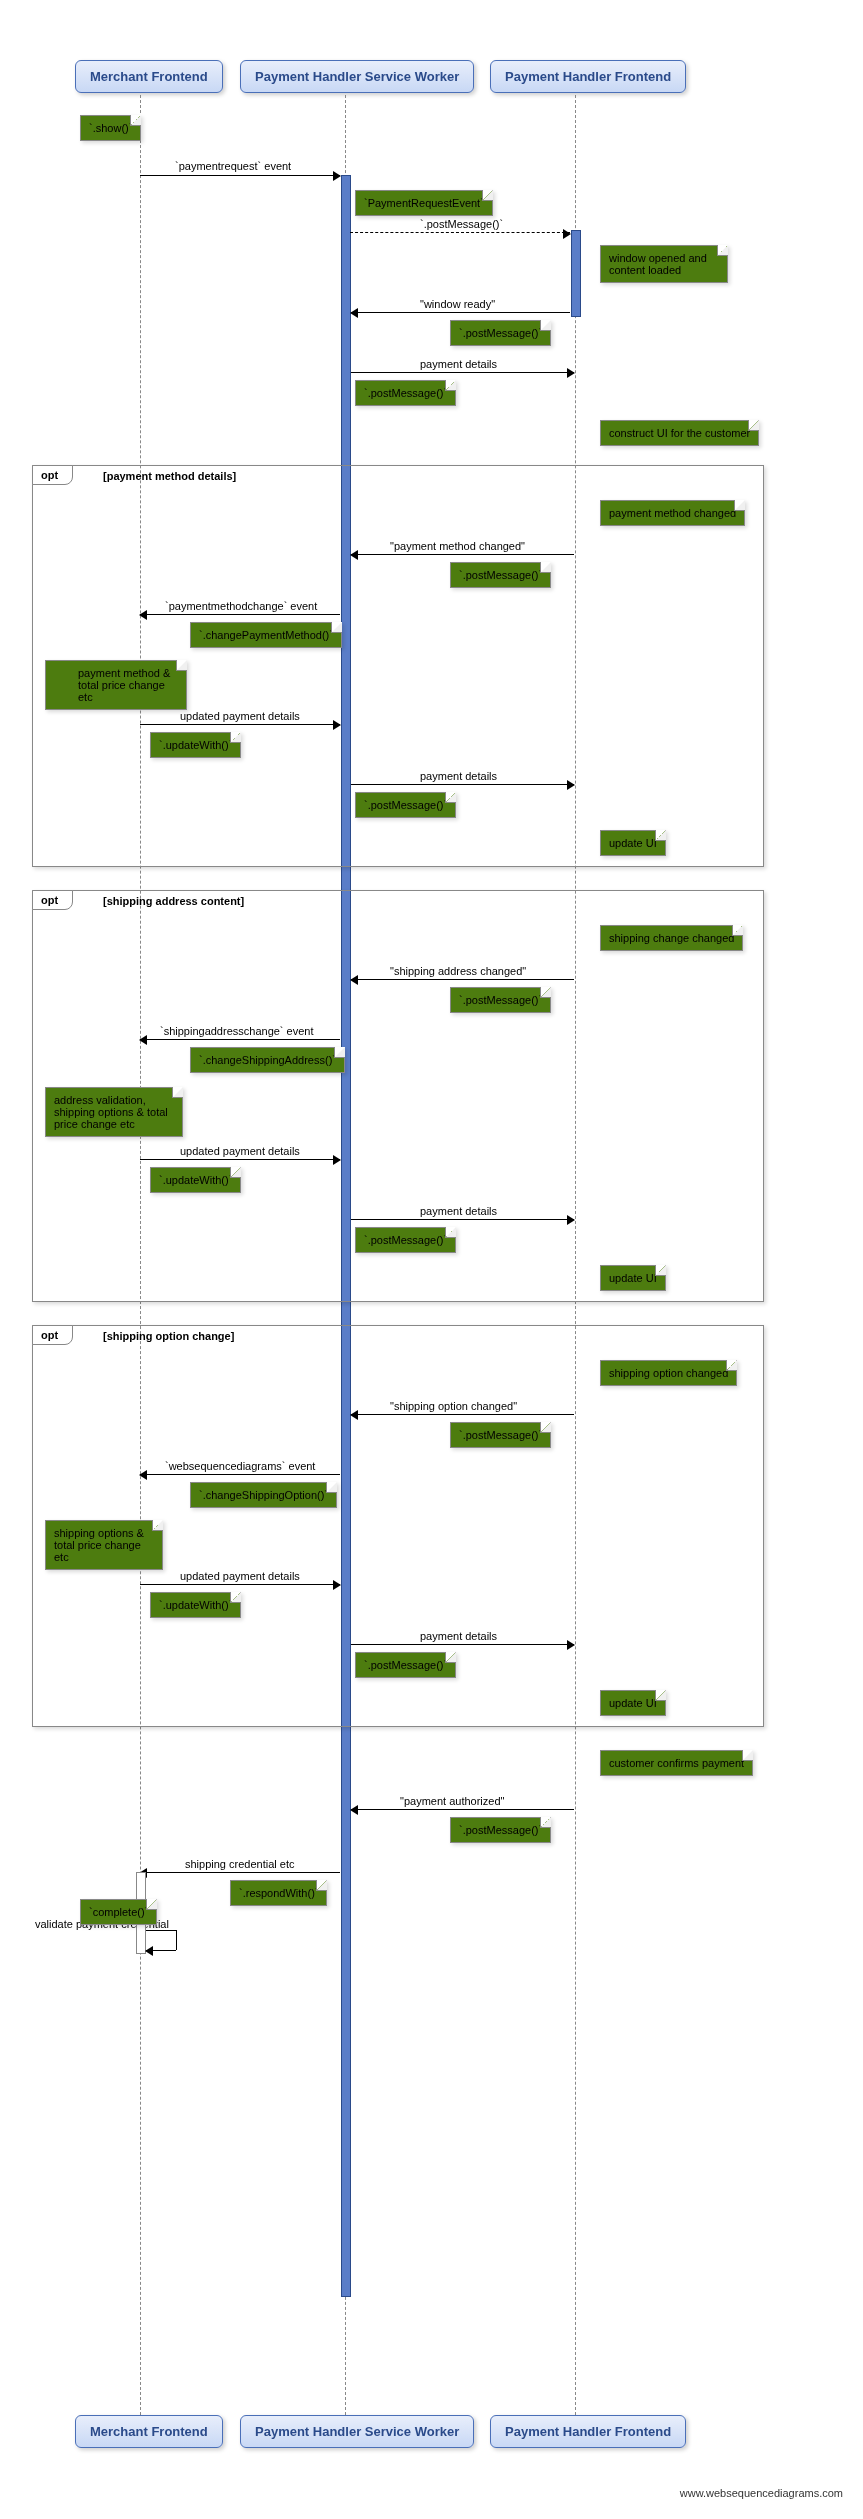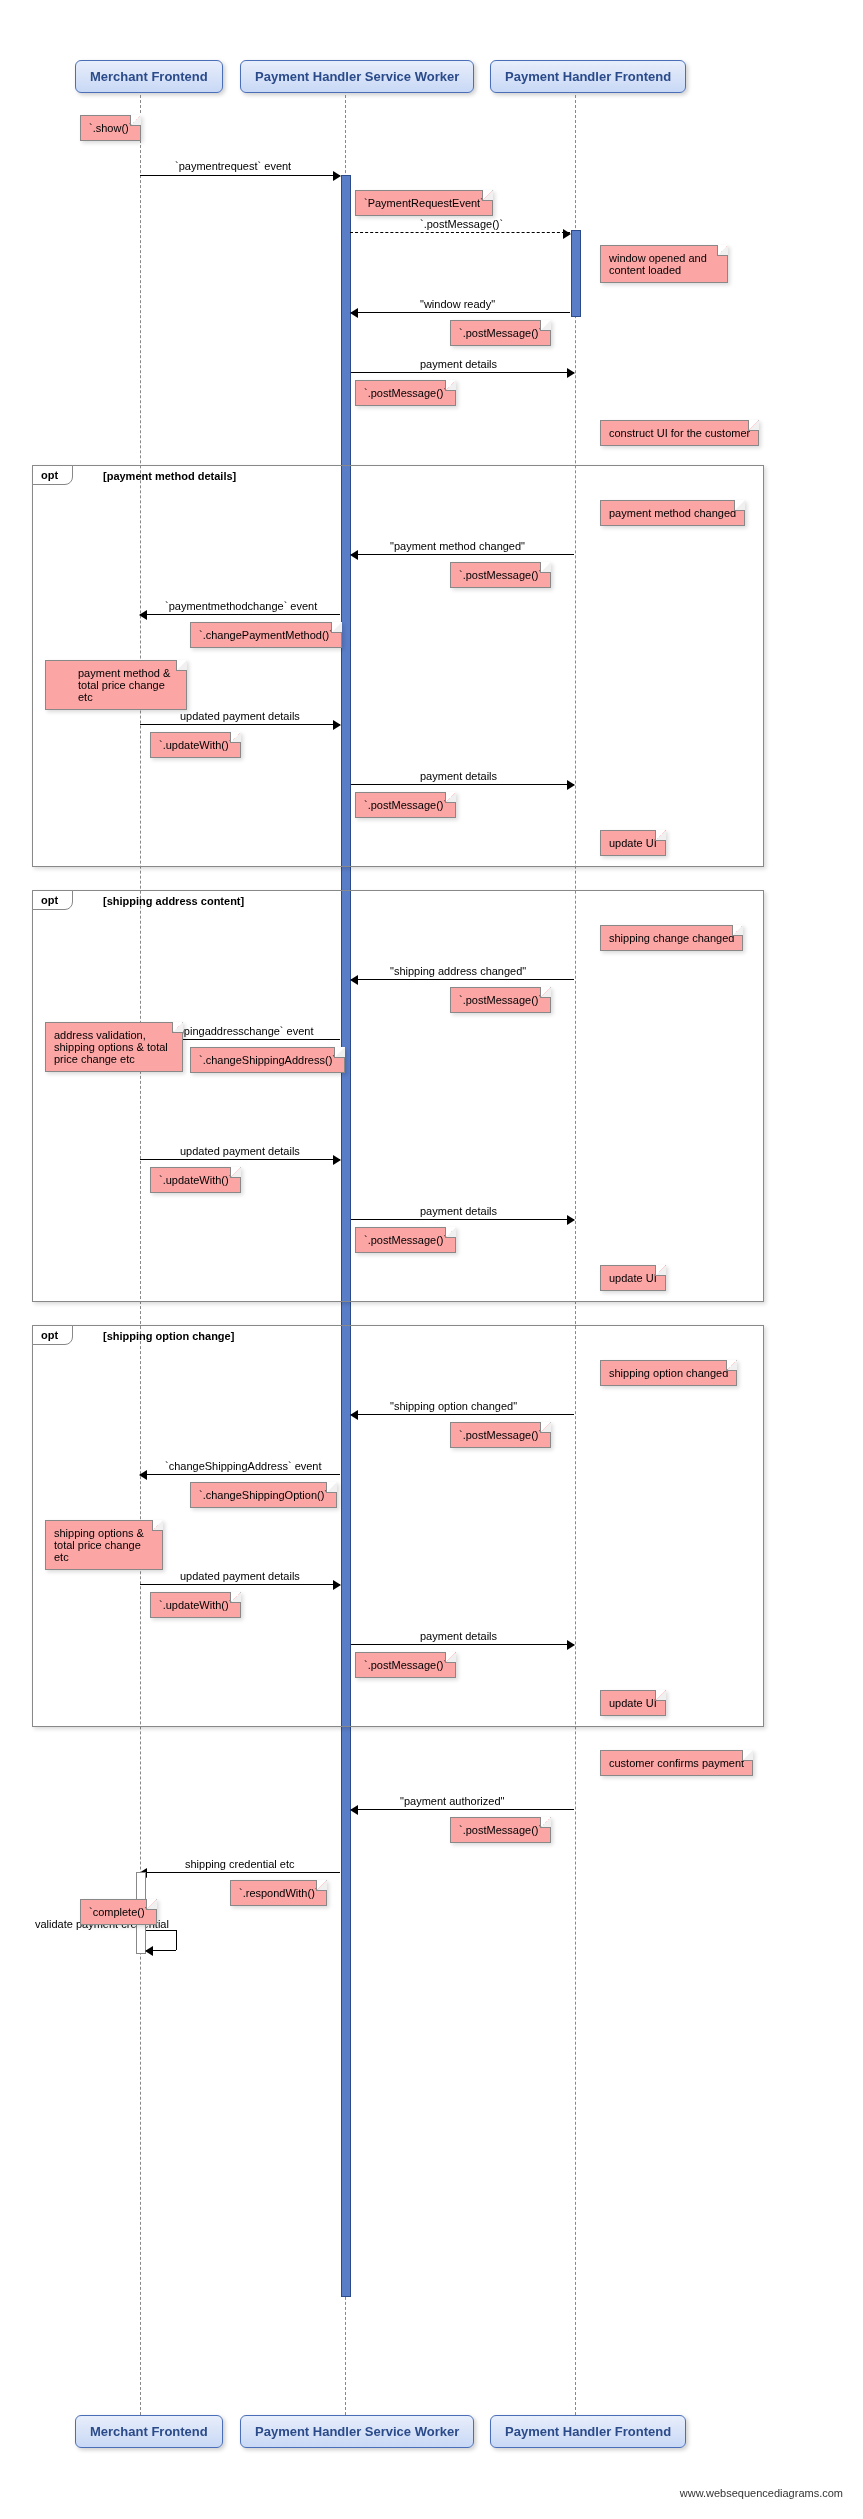--- a/index.html
+++ b/index.html
@@ -76,21 +76,21 @@
   .arrow.dashed::after {
     border-left-color: #000;
   }
   .msg-label {
     position: absolute;
     font-size: 11px;
     white-space: nowrap;
   }
   .note {
     position: absolute;
-    background: #fca5a5;
+    background: #4d7c0f;
     border: 1px solid #888;
     padding: 6px 8px;
     font-size: 11px;
     box-shadow: 2px 2px 4px rgba(0,0,0,0.15);
   }
   .note::before {
     content: '';
     position: absolute;
     top: -1px;
     right: -1px;
@@ -219,38 +219,38 @@
     <div class="opt-tab">opt</div>
     <div class="opt-label">[shipping address content]</div>
   </div>
   <div class="note" style="left:580px;top:905px;">shipping change changed</div>
   <div class="msg-label" style="left:370px;top:945px;">"shipping address changed"</div>
   <div class="arrow left" style="left:331px;top:959px;width:223px;"></div>
   <div class="note" style="left:430px;top:967px;">`.postMessage()`</div>
   <div class="msg-label" style="left:140px;top:1005px;">`shippingaddresschange` event</div>
   <div class="arrow left" style="left:120px;top:1019px;width:200px;"></div>
   <div class="note" style="left:170px;top:1027px;">`.changeShippingAddress()`</div>
-  <div class="note" style="left:25px;top:1002px;width:120px;">address validation, shipping options &amp; total price change etc</div>
+  <div class="note" style="left:25px;top:1067px;width:120px;">address validation, shipping options &amp; total price change etc</div>
   <div class="msg-label" style="left:160px;top:1125px;">updated payment details</div>
   <div class="arrow" style="left:120px;top:1139px;width:200px;"></div>
   <div class="note" style="left:130px;top:1147px;">`.updateWith()`</div>
   <div class="msg-label" style="left:400px;top:1185px;">payment details</div>
   <div class="arrow" style="left:331px;top:1199px;width:223px;"></div>
   <div class="note" style="left:335px;top:1207px;">`.postMessage()`</div>
   <div class="note" style="left:580px;top:1245px;">update UI</div>
 
   <div class="opt-box" style="left:12px;top:1305px;width:730px;height:400px;">
     <div class="opt-tab">opt</div>
     <div class="opt-label">[shipping option change]</div>
   </div>
   <div class="note" style="left:580px;top:1340px;">shipping option changed</div>
   <div class="msg-label" style="left:370px;top:1380px;">"shipping option changed"</div>
   <div class="arrow left" style="left:331px;top:1394px;width:223px;"></div>
   <div class="note" style="left:430px;top:1402px;">`.postMessage()`</div>
-  <div class="msg-label" style="left:145px;top:1440px;">`changeShippingAddress` event</div>
+  <div class="msg-label" style="left:145px;top:1440px;">`websequencediagrams` event</div>
   <div class="arrow left" style="left:120px;top:1454px;width:200px;"></div>
   <div class="note" style="left:170px;top:1462px;">`.changeShippingOption()`</div>
   <div class="note" style="left:25px;top:1500px;width:100px;">shipping options &amp; total price change etc</div>
   <div class="msg-label" style="left:160px;top:1550px;">updated payment details</div>
   <div class="arrow" style="left:120px;top:1564px;width:200px;"></div>
   <div class="note" style="left:130px;top:1572px;">`.updateWith()`</div>
   <div class="msg-label" style="left:400px;top:1610px;">payment details</div>
   <div class="arrow" style="left:331px;top:1624px;width:223px;"></div>
   <div class="note" style="left:335px;top:1632px;">`.postMessage()`</div>
   <div class="note" style="left:580px;top:1670px;">update UI</div>

